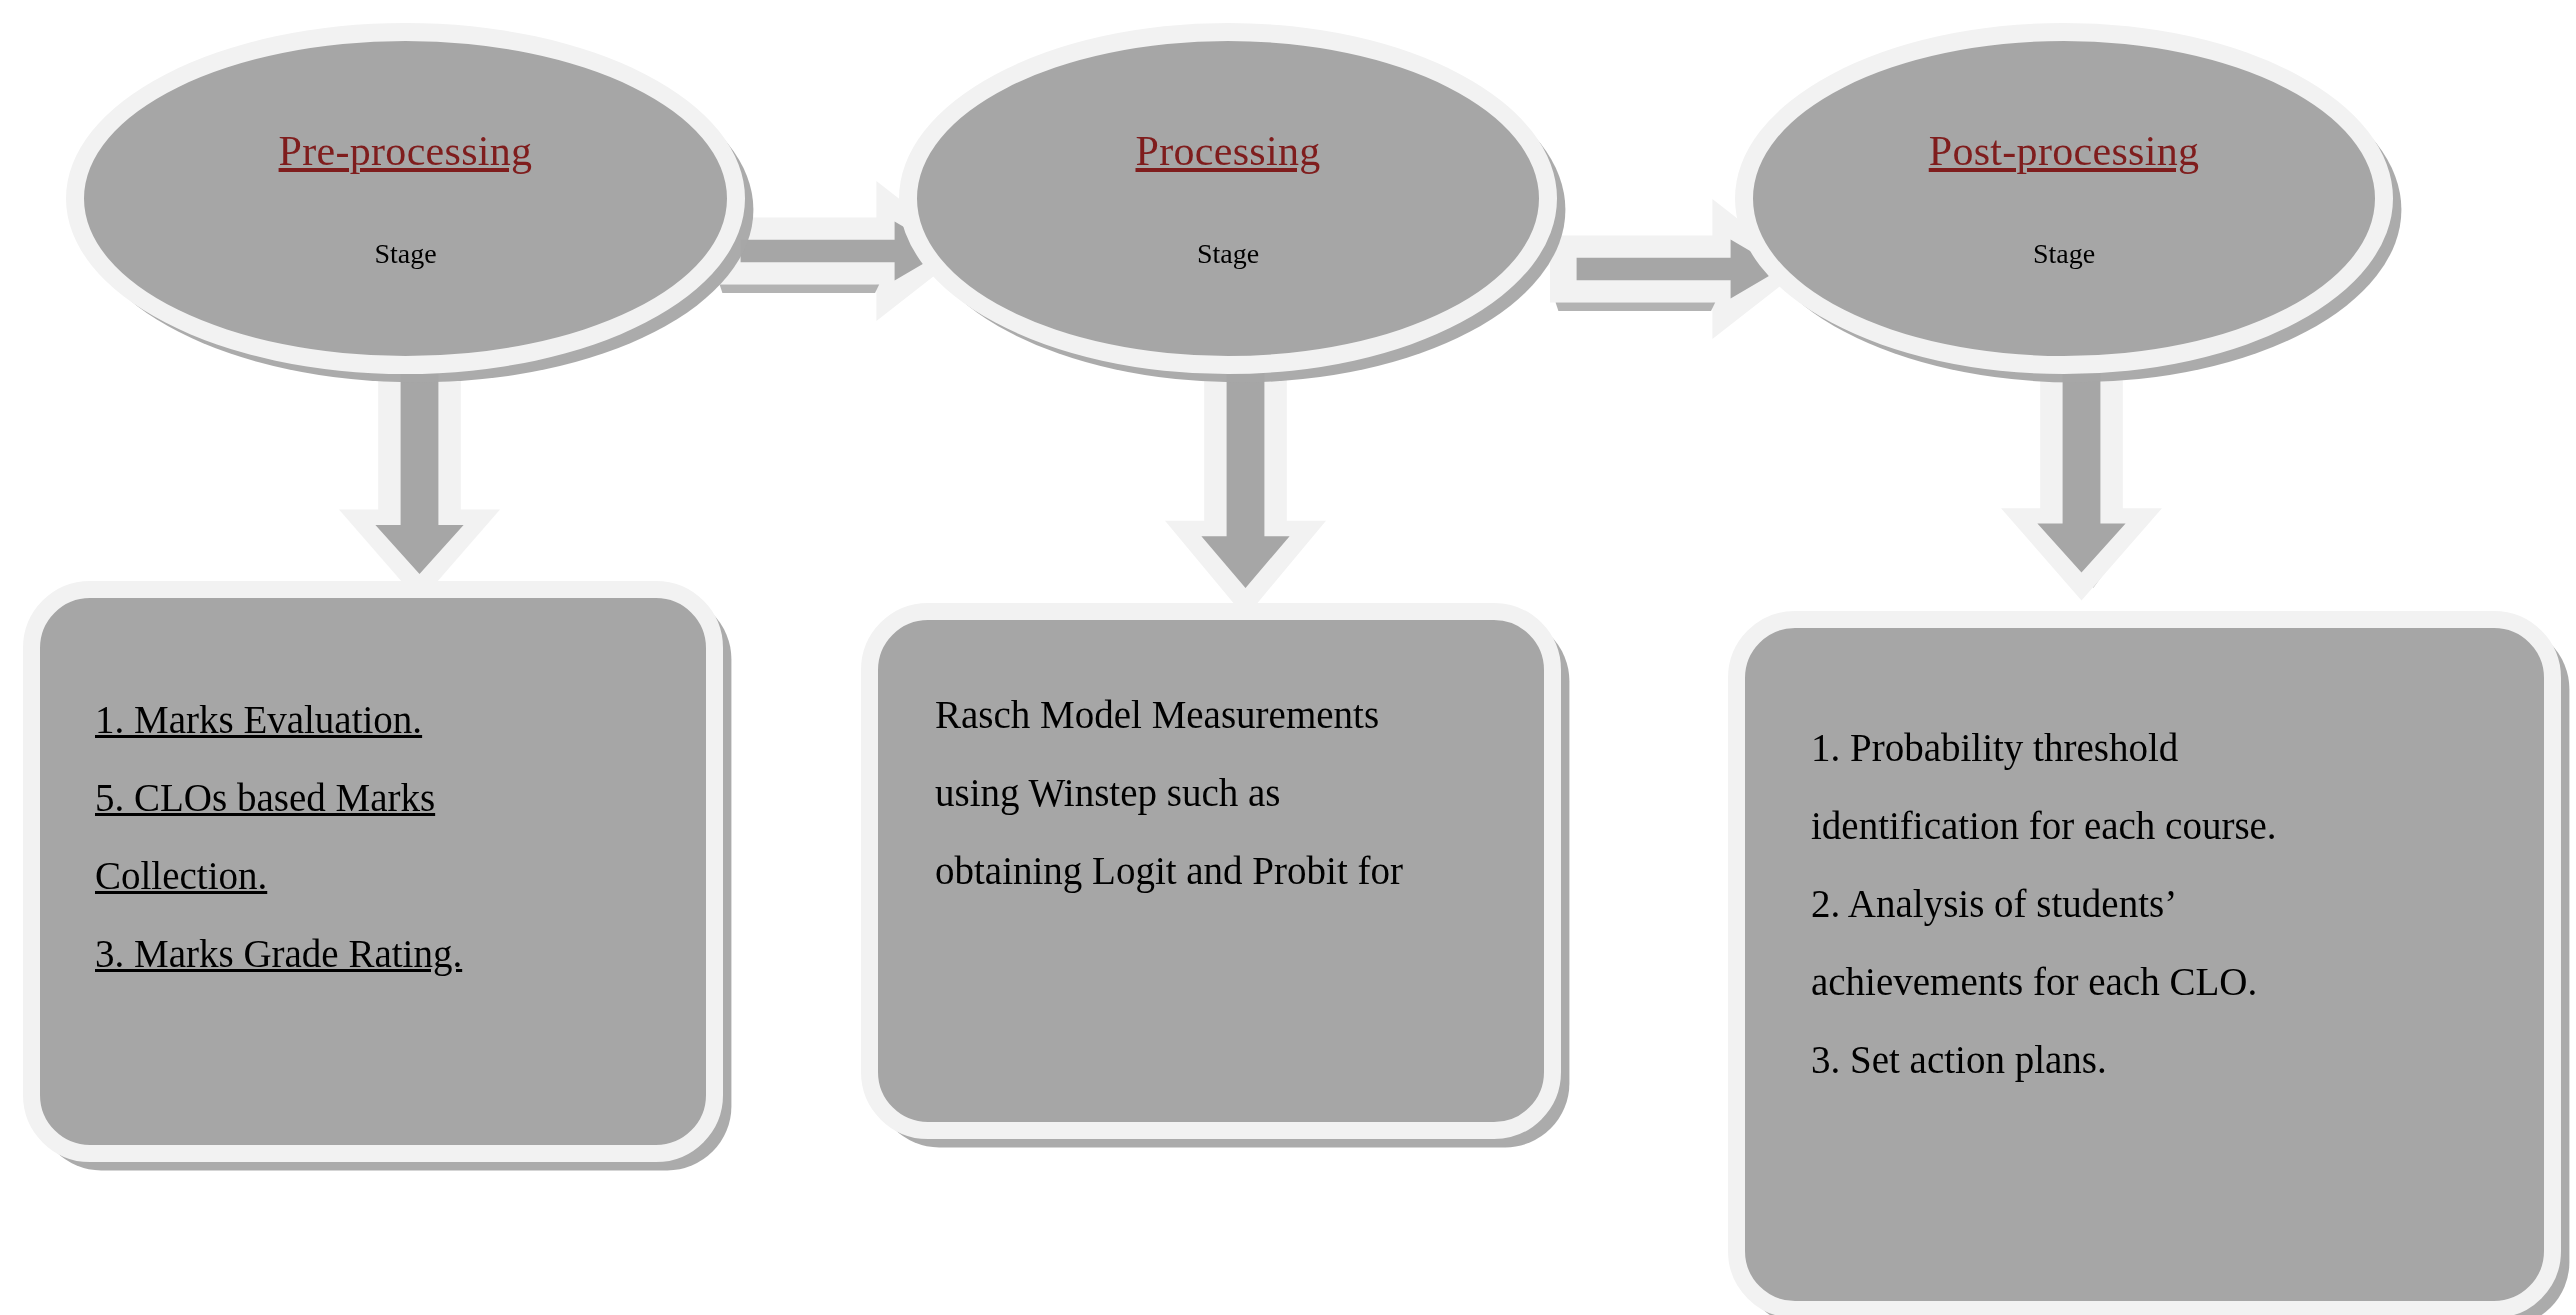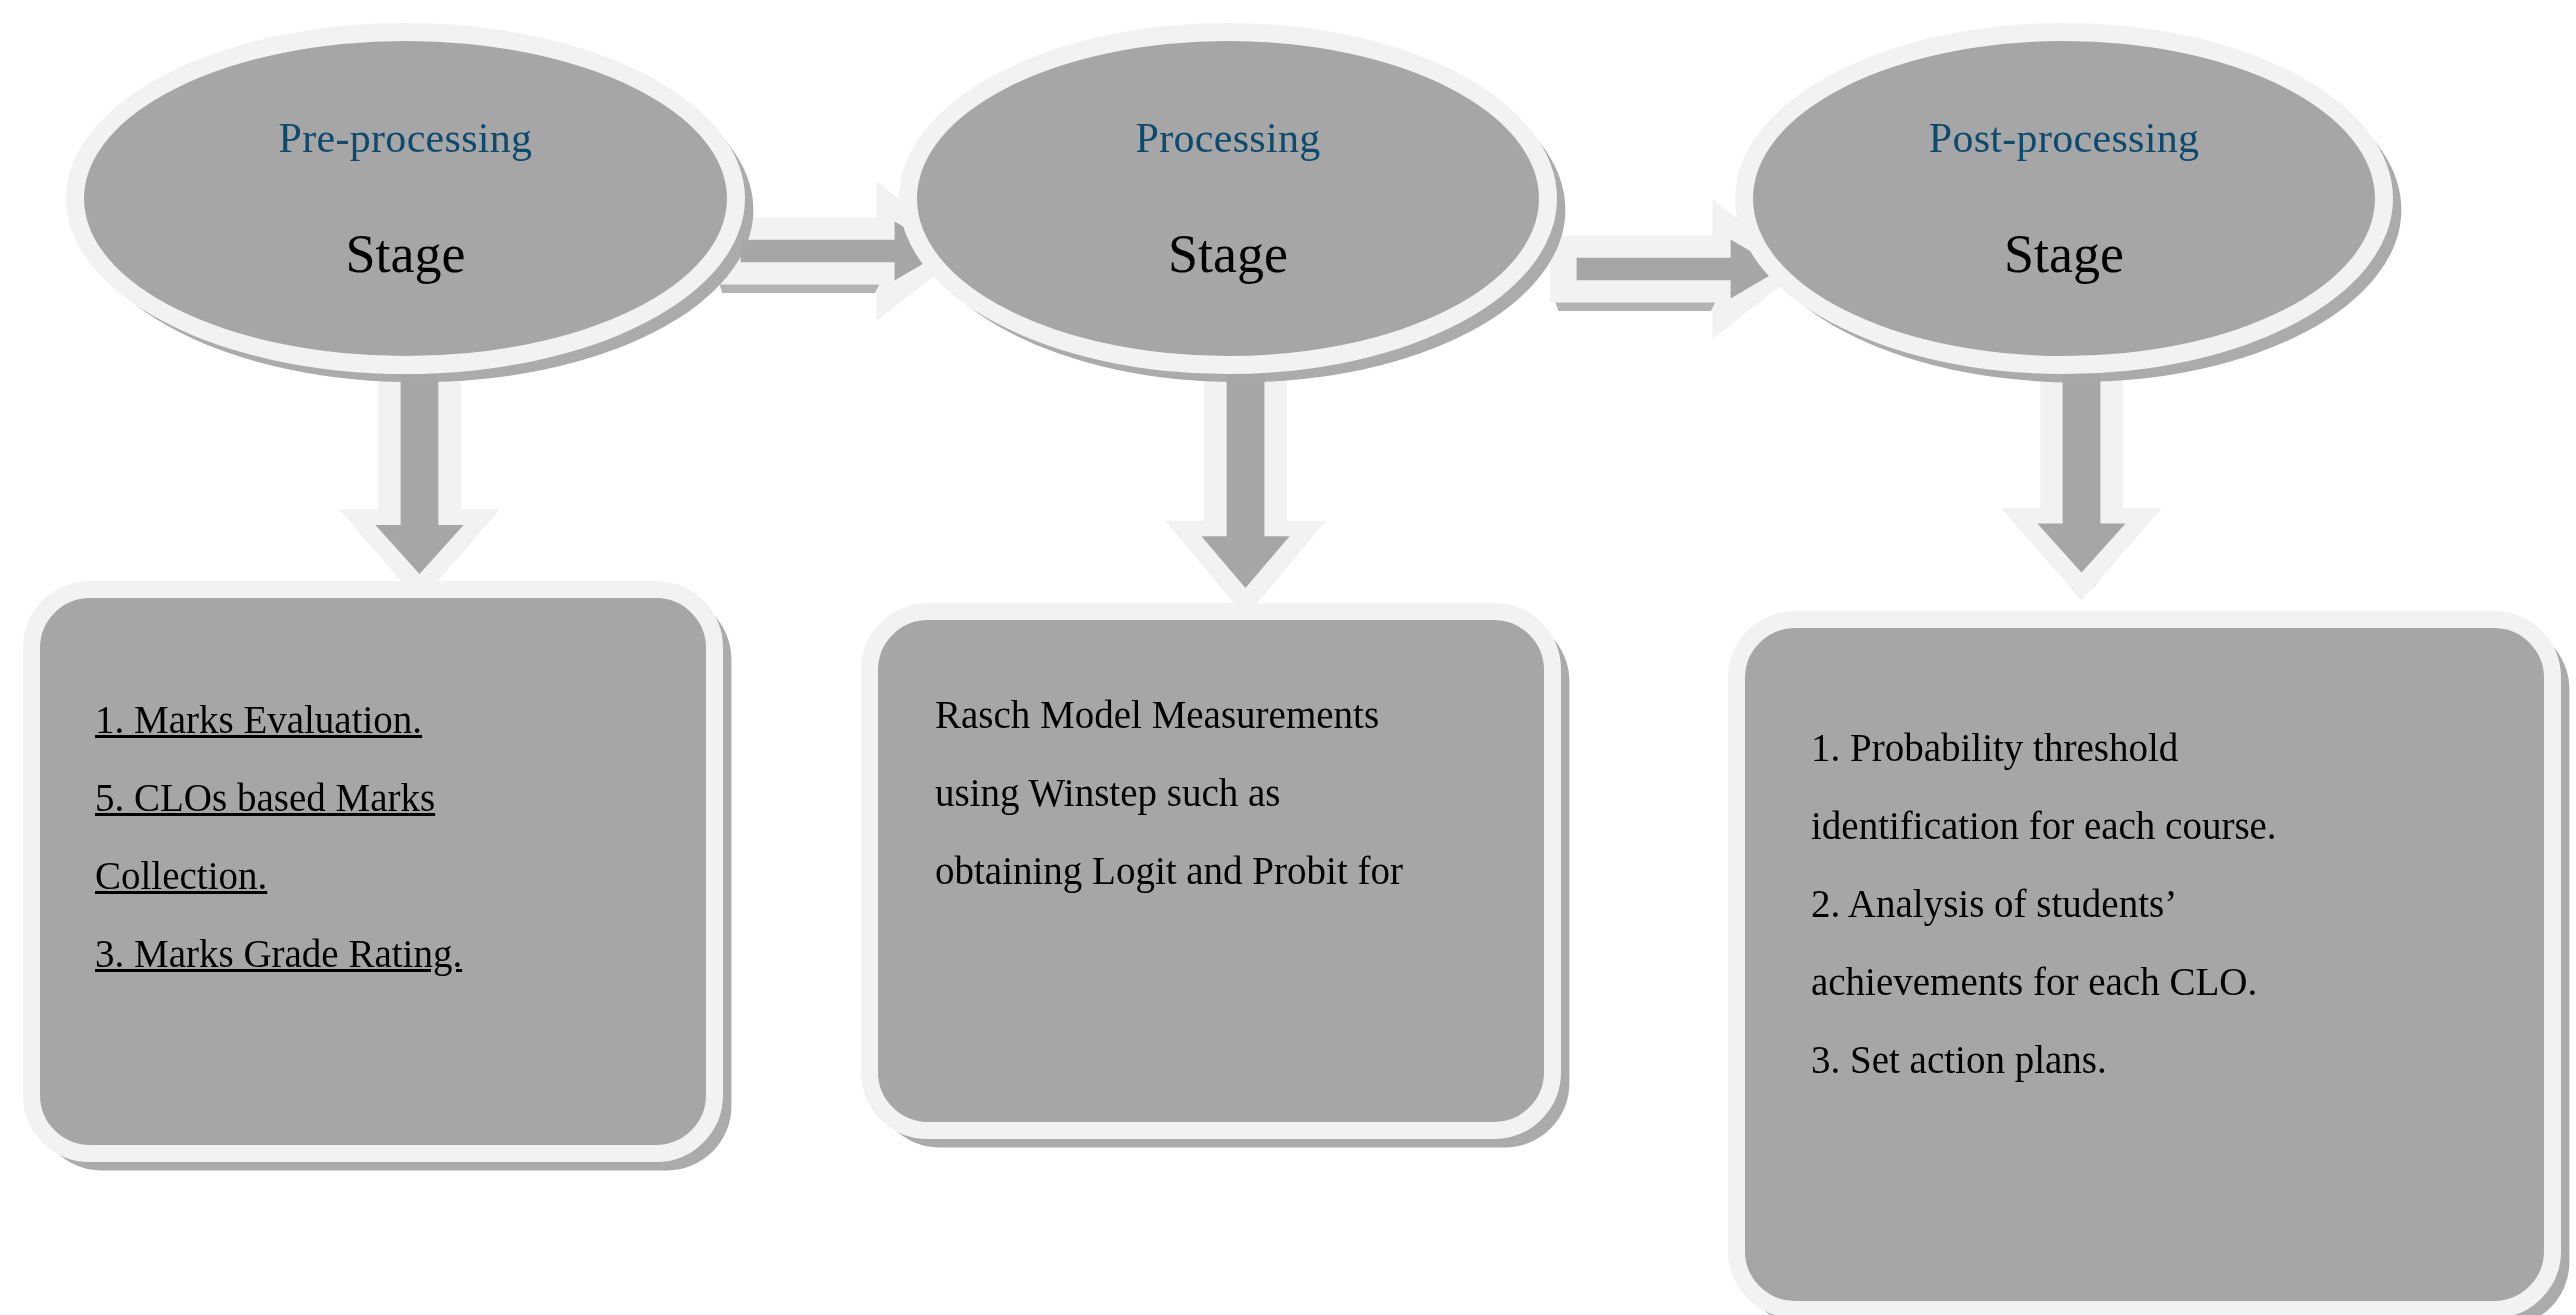--- a/index.html
+++ b/index.html
@@ -19,29 +19,30 @@
     border:18px solid #f2f2f2;
     box-sizing:border-box;
     box-shadow:11.2px 11.2px 0 -2.8px rgba(166,166,166,0.95);
     display:flex;
     flex-direction:column;
     align-items:center;
     justify-content:center;
     z-index:4;
   }
   .ellipse .line1{
-    color:#0c4a6e;
+    color:#7f1d1d;
     font-size:42px;
     line-height:1;
     letter-spacing:0.3px;
     white-space:nowrap;
+    text-decoration:underline;
   }
   .ellipse .line2{
     color:#000;
-    font-size:54px;
+    font-size:28px;
     line-height:1;
     margin-top:68px;
     white-space:nowrap;
   }
 
   
   .rbox{
     position:absolute;
     background:#a6a6a6;
     border:17.5px solid #f2f2f2;

